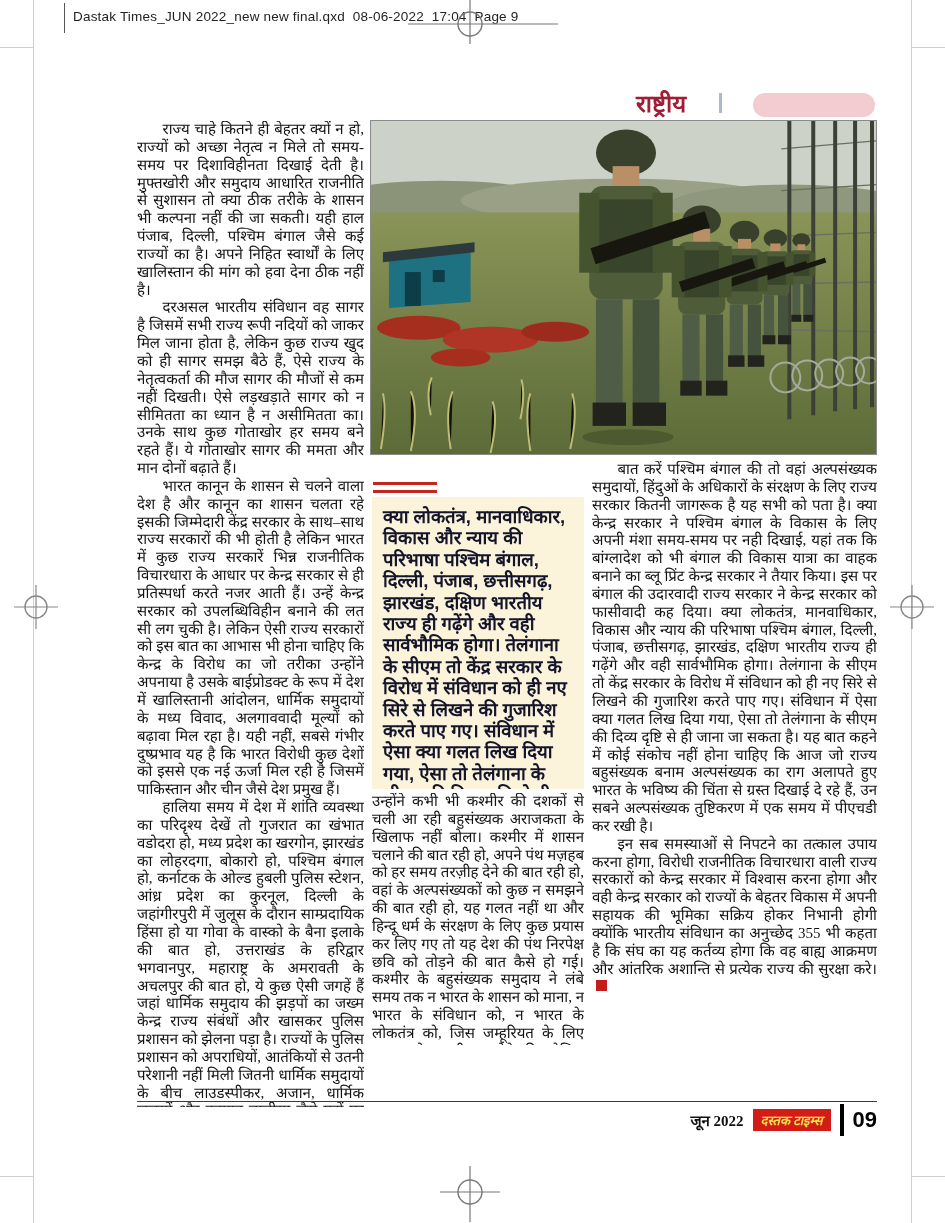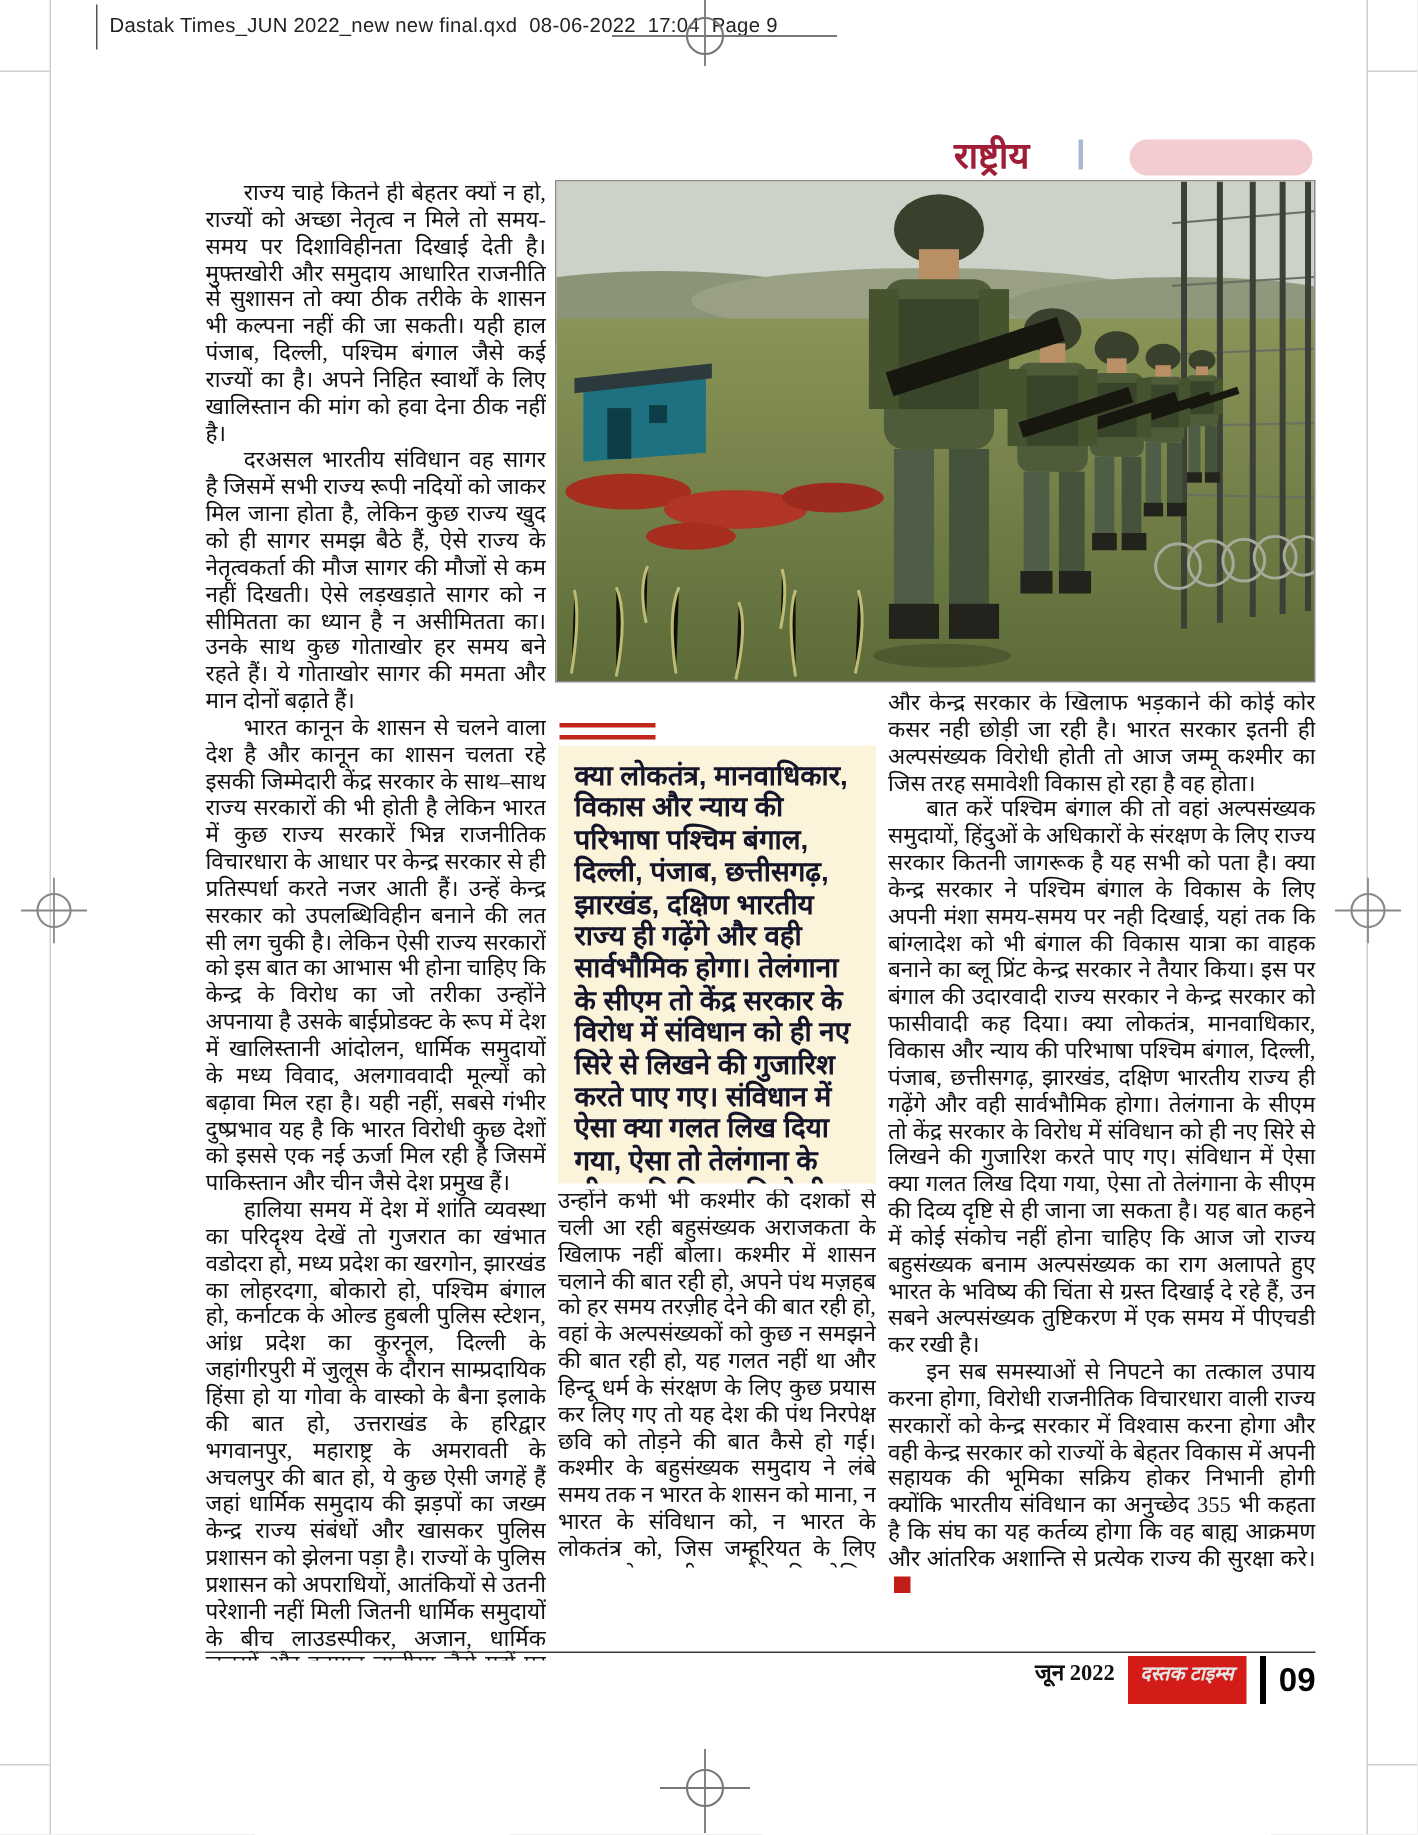--- a/index.html
+++ b/index.html
@@ -29,23 +29,23 @@
   
   .quote-deco{position:absolute;left:373px;top:482px;width:64px;height:5px;
               border-top:3px solid #c2271c;border-bottom:3px solid #c2271c;}
   .pullquote{position:absolute;left:372px;top:497px;width:212px;height:292px;box-sizing:border-box;
              background:#fbf4da;padding:9px 11px;font-family:"Liberation Sans",sans-serif;
              font-weight:bold;font-size:18.5px;line-height:21.4px;color:#14142b;overflow:hidden;}
   .endsq{display:inline-block;width:11px;height:11px;background:#c21d18;margin-left:4px;vertical-align:baseline;}
   
   .footer-rule{position:absolute;left:137px;top:1101px;width:740px;height:1px;background:#3a3a3a;}
   .footer-row{position:absolute;left:137px;top:1104px;width:740px;display:flex;justify-content:flex-end;
-              gap:9px;}
+              align-items:center;gap:9px;}
   .footer-month{font-size:15px;font-weight:bold;color:#111;}
-  .footer-logo{background:#d31b17;color:#e5e5e5;font-family:Liberation Sans, sans-serif;
+  .footer-logo{background:#d31b17;color:#fde047;font-family:Liberation Serif, serif;
                font-weight:bold;font-style:italic;font-size:13px;padding:2px 8px;white-space:nowrap;}
   .footer-bar{width:4px;height:32px;background:#000;}
   .footer-page{font-family:"Liberation Sans",sans-serif;font-size:22px;font-weight:bold;color:#000;line-height:32px;}
 </style>
 </head>
 <body>
 
 <div class="page">
 
   <div class="corner-tick-v"></div>
@@ -166,21 +166,20 @@
     </div>
 
   <div class="quote-deco"></div>
   <div class="pullquote">क्या लोकतंत्र, मानवाधिकार, विकास और न्याय की परिभाषा पश्चिम बंगाल, दिल्ली, पंजाब, छत्तीसगढ़, झारखंड, दक्षिण भारतीय राज्य ही गढ़ेंगे और वही सार्वभौमिक होगा। तेलंगाना के सीएम तो केंद्र सरकार के विरोध में संविधान को ही नए सिरे से लिखने की गुजारिश करते पाए गए। संविधान में ऐसा क्या गलत लिख दिया गया, ऐसा तो तेलंगाना के सीएम की दिव्य दृष्टि से ही जाना जा सकता है।</div>
 
   <div class="col col2">
       <p class="para">उन्होंने कभी भी कश्मीर की दशकों से चली आ रही बहुसंख्यक अराजकता के खिलाफ नहीं बोला। कश्मीर में शासन चलाने की बात रही हो, अपने पंथ मज़हब को हर समय तरज़ीह देने की बात रही हो, वहां के अल्पसंख्यकों को कुछ न समझने की बात रही हो, यह गलत नहीं था और हिन्दू धर्म के संरक्षण के लिए कुछ प्रयास कर लिए गए तो यह देश की पंथ निरपेक्ष छवि को तोड़ने की बात कैसे हो गई। कश्मीर के बहुसंख्यक समुदाय ने लंबे समय तक न भारत के शासन को माना, न भारत के संविधान को, न भारत के लोकतंत्र को, जिस जम्हूरियत के लिए भारत को जख्मी कर देने की कोशिश वहां अलगाववादियों, पत्थरबाजों, पाक समर्थित आतंकियों ने की, क्या वही धर्म होता है बहुसंख्यकवाद का।</p>
     </div>
 
   <div class="col col3">
-      <p class="para">और केन्द्र सरकार के खिलाफ भड़काने की कोई कोर कसर नही छोड़ी जा रही है। भारत सरकार इतनी ही अल्पसंख्यक विरोधी होती तो आज जम्मू कश्मीर का जिस तरह समावेशी विकास हो रहा है वह होता।</p>
       <p class="para ind">बात करें पश्चिम बंगाल की तो वहां अल्पसंख्यक समुदायों, हिंदुओं के अधिकारों के संरक्षण के लिए राज्य सरकार कितनी जागरूक है यह सभी को पता है। क्या केन्द्र सरकार ने पश्चिम बंगाल के विकास के लिए अपनी मंशा समय-समय पर नही दिखाई, यहां तक कि बांग्लादेश को भी बंगाल की विकास यात्रा का वाहक बनाने का ब्लू प्रिंट केन्द्र सरकार ने तैयार किया। इस पर बंगाल की उदारवादी राज्य सरकार ने केन्द्र सरकार को फासीवादी कह दिया। क्या लोकतंत्र, मानवाधिकार, विकास और न्याय की परिभाषा पश्चिम बंगाल, दिल्ली, पंजाब, छत्तीसगढ़, झारखंड, दक्षिण भारतीय राज्य ही गढ़ेंगे और वही सार्वभौमिक होगा। तेलंगाना के सीएम तो केंद्र सरकार के विरोध में संविधान को ही नए सिरे से लिखने की गुजारिश करते पाए गए। संविधान में ऐसा क्या गलत लिख दिया गया, ऐसा तो तेलंगाना के सीएम की दिव्य दृष्टि से ही जाना जा सकता है। यह बात कहने में कोई संकोच नहीं होना चाहिए कि आज जो राज्य बहुसंख्यक बनाम अल्पसंख्यक का राग अलापते हुए भारत के भविष्य की चिंता से ग्रस्त दिखाई दे रहे हैं, उन सबने अल्पसंख्यक तुष्टिकरण में एक समय में पीएचडी कर रखी है।</p>
       <p class="para ind">इन सब समस्याओं से निपटने का तत्काल उपाय करना होगा, विरोधी राजनीतिक विचारधारा वाली राज्य सरकारों को केन्द्र सरकार में विश्वास करना होगा और वही केन्द्र सरकार को राज्यों के बेहतर विकास में अपनी सहायक की भूमिका सक्रिय होकर निभानी होगी क्योंकि भारतीय संविधान का अनुच्छेद 355 भी कहता है कि संघ का यह कर्तव्य होगा कि वह बाह्य आक्रमण और आंतरिक अशान्ति से प्रत्येक राज्य की सुरक्षा करे। <span class="endsq"></span></p>
     </div>
 
   <div class="footer-rule"></div>
   <div class="footer-row">
     <span class="footer-month">जून 2022</span>
     <span class="footer-logo">दस्तक टाइम्स</span>
     <span class="footer-bar"></span>
     <span class="footer-page">09</span>

